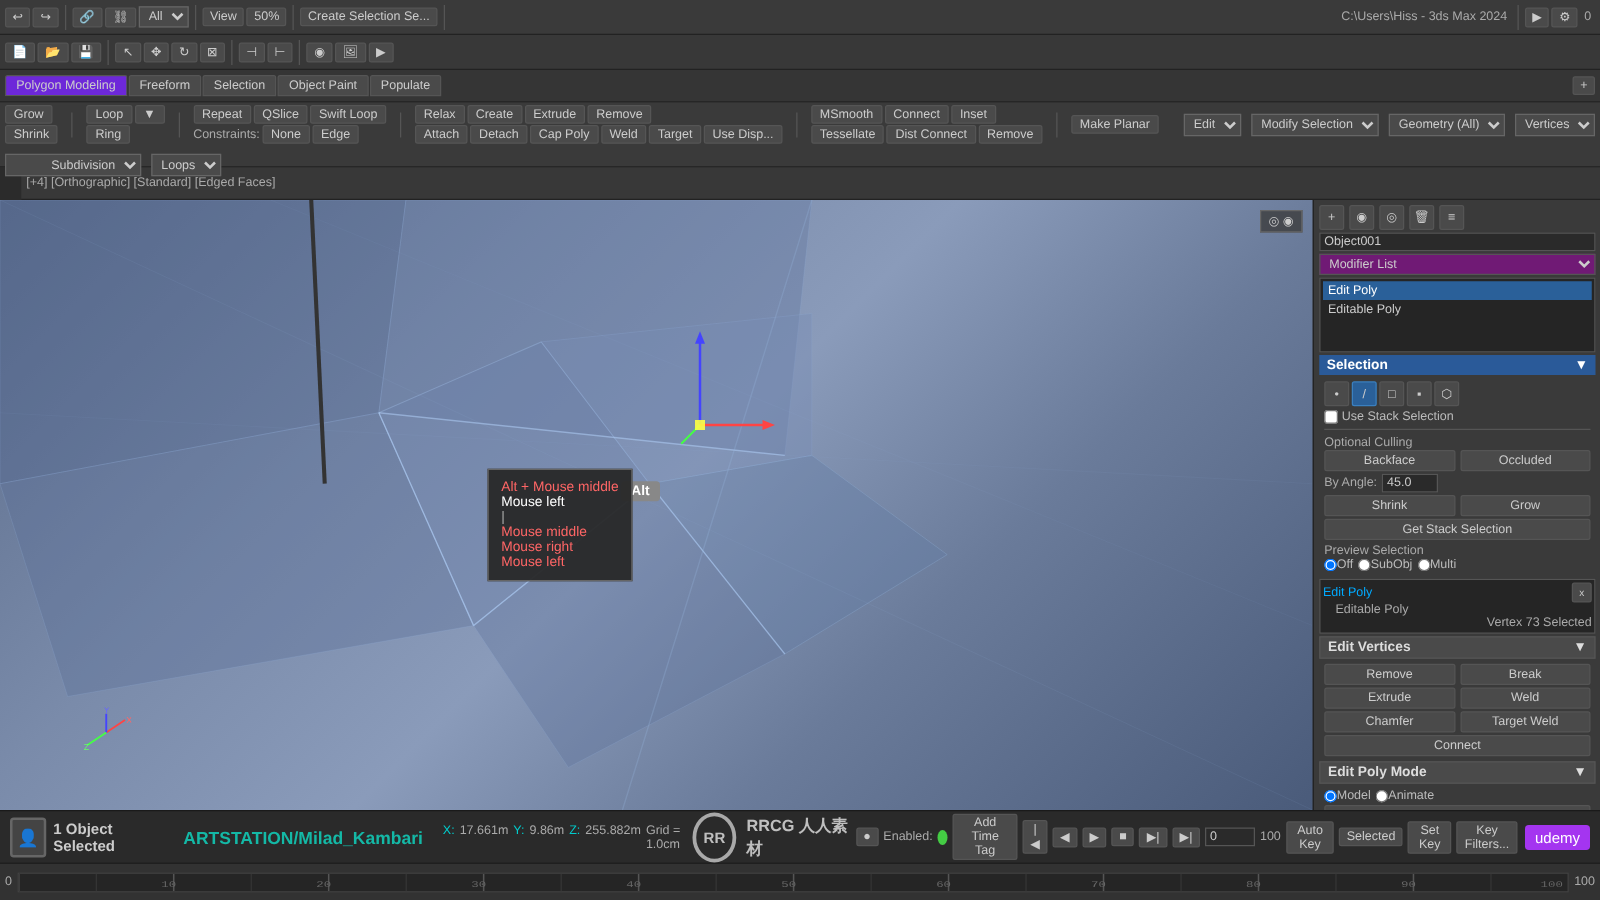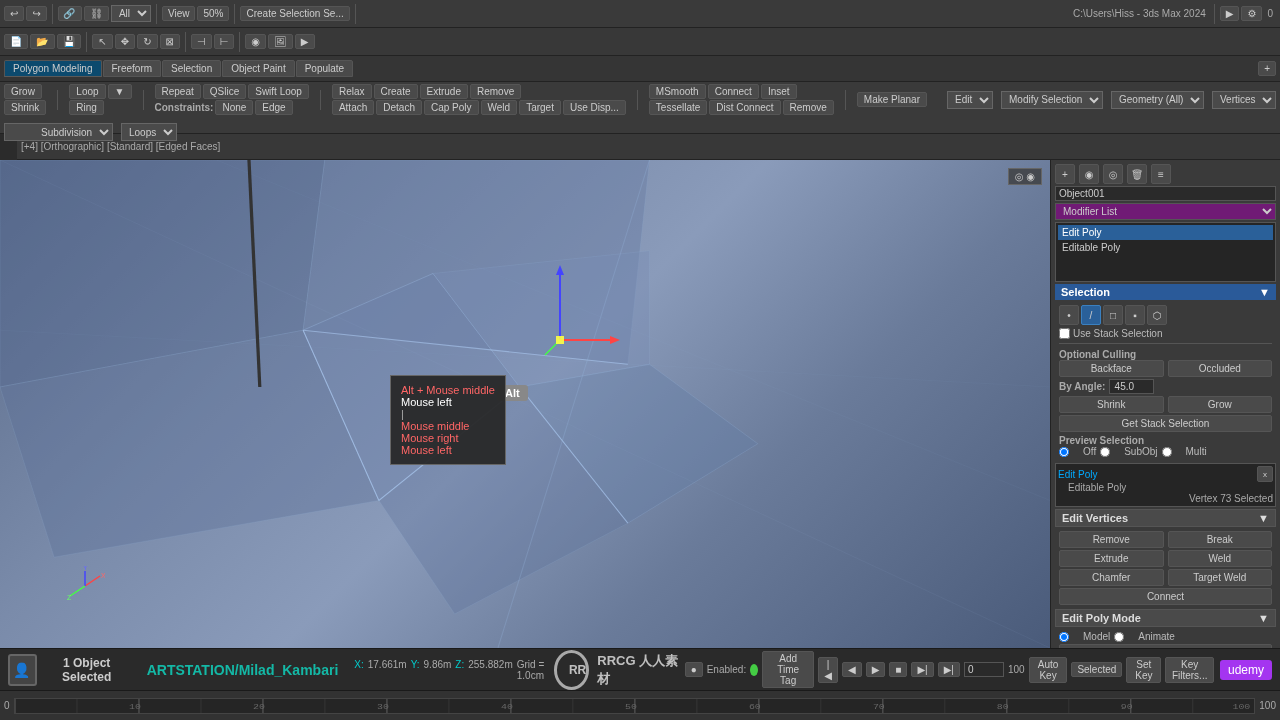--- a/index.html
+++ b/index.html
@@ -57,21 +57,21 @@
     }
     .tab-btn {
       background: #4a4a4a;
       border: 1px solid #555;
       color: #ccc;
       padding: 2px 8px;
       font-size: 10px;
       cursor: pointer;
       border-radius: 2px 2px 0 0;
     }
-    .tab-btn.active { background: #0c4a6e; border-bottom-color: #5a5a5a; }
+    .tab-btn.active { background: #6d28d9; border-bottom-color: #5a5a5a; }
 
     
     #fourth-toolbar {
       height: 52px;
       background: #3a3a3a;
       display: flex;
       align-items: center;
       padding: 2px 4px;
       gap: 8px;
       border-bottom: 1px solid #222;
@@ -207,39 +207,39 @@
       background: #4a4a4a;
       border: 1px solid #555;
       color: #ccc;
       font-size: 10px;
       padding: 2px 8px;
       cursor: pointer;
       flex: 1;
       text-align: center;
       border-radius: 2px;
     }
-    .radio-item { display: flex; gap: 14px; align-items: center; font-size: 10px; color: #bbb; }
+    .radio-item { display: flex; gap: 0; align-items: center; font-size: 10px; color: #bbb; }
     input[type=radio] { width: 10px; height: 10px; }
     .modifier-list {
       background: #252525;
       border: 1px solid #555;
       height: 60px;
       margin: 2px 0;
       overflow-y: auto;
       padding: 2px;
     }
     .modifier-item {
       padding: 2px 4px;
       cursor: pointer;
       font-size: 10px;
       color: #ccc;
     }
     .modifier-item.active { background: #2a6099; color: #fff; }
     .vertex-count { color: #aaa; font-size: 10px; text-align: right; }
-    .panel-label { color: #aaa; font-size: 10px; font-weight: bold; }
+    .panel-label { color: #aaa; font-size: 10px; }
     .checkbox-row { display: flex; gap: 3px; align-items: center; font-size: 10px; color: #bbb; }
     input[type=checkbox] { width: 11px; height: 11px; }
 
     
     #status-bar {
       height: 42px;
       background: #2a2a2a;
       display: flex;
       align-items: center;
       padding: 0 8px;
@@ -285,21 +285,20 @@
       border-radius: 2px;
     }
     .icon-btn.active { background: #2a6099; border-color: #3a80c0; }
     .number-input {
       background: #2a2a2a;
       border: 1px solid #555;
       color: #ccc;
       font-size: 10px;
       padding: 1px 3px;
       width: 45px;
-      text-align: center;
     }
     .right-panel-title {
       background: #2a5a99;
       color: #fff;
       padding: 2px 6px;
       font-size: 11px;
       font-weight: bold;
       margin-bottom: 3px;
       display: flex; justify-content: space-between;
     }
@@ -667,35 +666,35 @@
     </div>
 
   </div>
 </div>
 
 <div id="status-bar">
 
   <div style="width:32px;height:32px;background:#444;border:2px solid #666;border-radius:3px;display:flex;align-items:center;justify-content:center;">
     <span style="font-size:14px;color:#aaa;">👤</span>
   </div>
-  <span style="font-size:12px;font-weight:bold;color:#ccc;text-align:center;">1 Object Selected</span>
+  <span style="font-size:12px;font-weight:bold;color:#ccc;">1 Object Selected</span>
   <span style="font-size:14px;font-weight:bold;color:#14b8a6;margin:0 10px;">ARTSTATION/Milad_Kambari</span>
 
   <div class="status-coord">
     <span class="coord-label">X:</span>
     <span>17.661m</span>
     <span class="coord-label">Y:</span>
     <span>9.86m</span>
     <span class="coord-label">Z:</span>
     <span>255.882m</span>
     <span>Grid = 1.0cm</span>
   </div>
 
   <div style="display:flex;align-items:center;gap:8px;margin:0 auto;">
-    <div style="width:40px;height:40px;border:3px solid rgba(255,255,255,0.6);border-radius:50%;display:flex;align-items:center;justify-content:flex-end;">
+    <div style="width:40px;height:40px;border:3px solid rgba(255,255,255,0.6);border-radius:50%;display:flex;align-items:center;justify-content:center;">
       <span style="color:rgba(255,255,255,0.7);font-size:12px;font-weight:bold;">RR</span>
     </div>
     <span style="color:rgba(255,255,255,0.7);font-size:13px;font-weight:bold;">RRCG 人人素材</span>
   </div>
 
   <div style="display:flex;align-items:center;gap:4px;margin-left:auto;">
     <button class="toolbar-btn">●</button>
     <span>Enabled:</span>
     <span style="width:12px;height:12px;background:#44cc44;border-radius:50%;display:inline-block;"></span>
     <button class="toolbar-btn">Add Time Tag</button>

